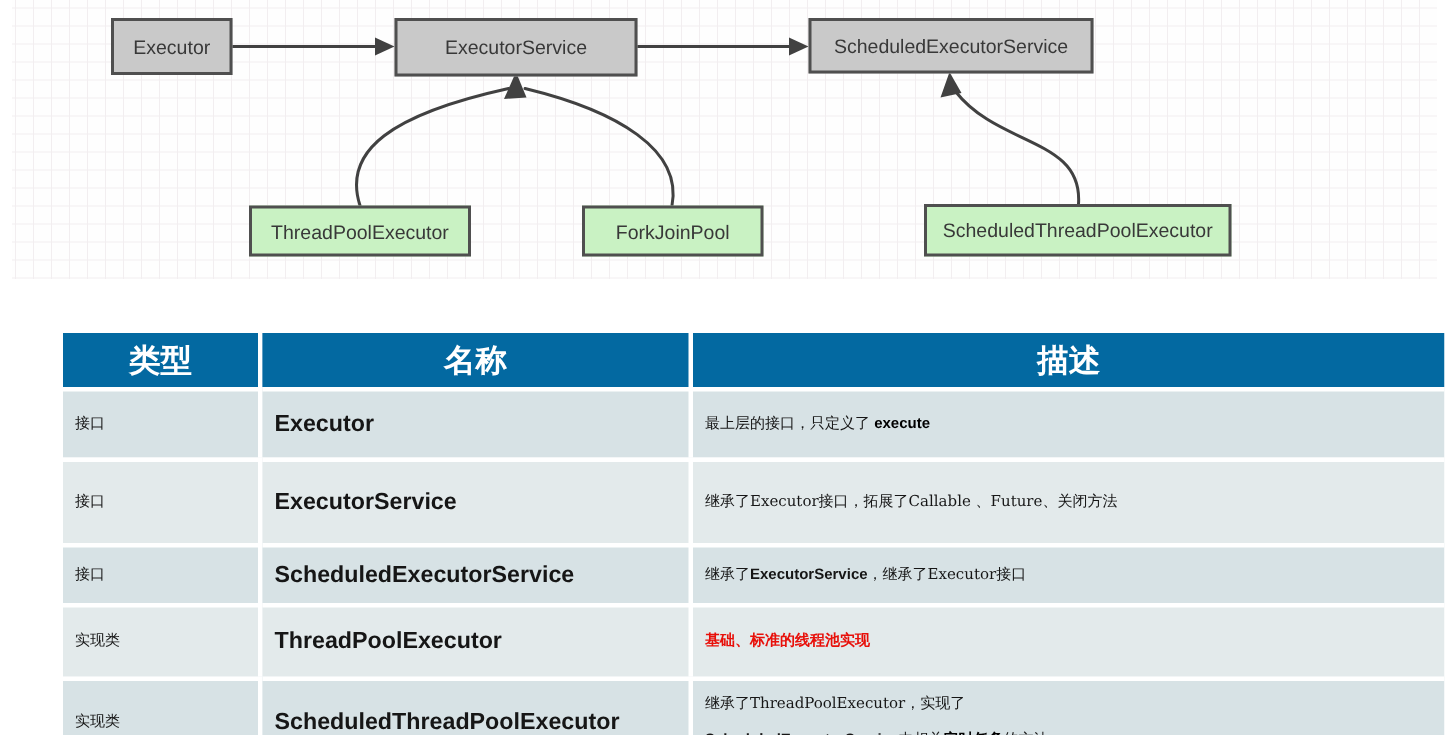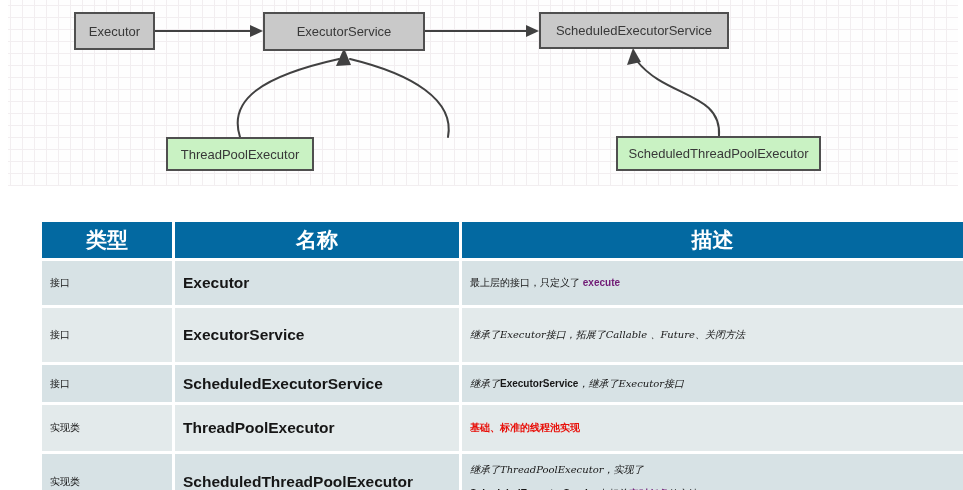--- a/index.html
+++ b/index.html
@@ -56,23 +56,23 @@
   }
   .cmp-table td:last-child{border-right:none;}
   .cmp-table tr.odd td{background:#d7e2e5;}
   .cmp-table tr.even td{background:#e3eaeb;}
   .cmp-table tr.r1 td{height:40px;}
   .cmp-table tr.r2 td{height:50px;}
   .cmp-table tr.r3 td{height:33px;}
   .cmp-table tr.r4 td{height:42px;}
   .cmp-table tr.r5 td{height:52px;}
   td.name{font-weight:bold;font-size:15.5px;}
-  .seg-serif{font-family:"DejaVu Serif","Liberation Serif",serif;font-style:italic;}
+  .seg-serif{font-family:"DejaVu Serif","Liberation Serif",serif;}
   .seg-bold{font-weight:bold;}
-  .seg-redbold{color:#701a75;font-weight:bold;}
+  .seg-redbold{color:#000000;font-weight:bold;}
   .seg-redbold-serif{color:#e8100a;font-weight:bold;font-family:Liberation Serif, serif;}
 </style>
 </head>
 <body>
 
 <div class="diagram">
   <svg width="950" height="186" viewBox="8 0 950 186">
     <g stroke="#414141" stroke-width="2" fill="none" stroke-linecap="round">
 
       <line x1="155" y1="31" x2="251" y2="31"></line>
@@ -90,20 +90,21 @@
       <polygon points="539,31 526,25 526,37"></polygon>
       <polygon points="344,48 336,66 351,65"></polygon>
       <polygon points="633,48 627,65 641,62"></polygon>
     </g>
   </svg>
 
   <div class="node gray" style="left:66px;top:12px;width:81px;height:38px">Executor</div>
   <div class="node gray" style="left:255px;top:12px;width:162px;height:39px">ExecutorService</div>
   <div class="node gray" style="left:531px;top:12px;width:190px;height:37px">ScheduledExecutorService</div>
   <div class="node green" style="left:158px;top:137px;width:148px;height:34px">ThreadPoolExecutor</div>
+  <div class="node green" style="left:380px;top:137px;width:121px;height:34px">ForkJoinPool</div>
   <div class="node green" style="left:608px;top:136px;width:205px;height:35px">ScheduledThreadPoolExecutor</div>
 </div>
 
 <table class="cmp-table">
   <colgroup>
       <col class="c1">
       <col class="c2">
       <col class="c3">
     </colgroup>
   <thead>

